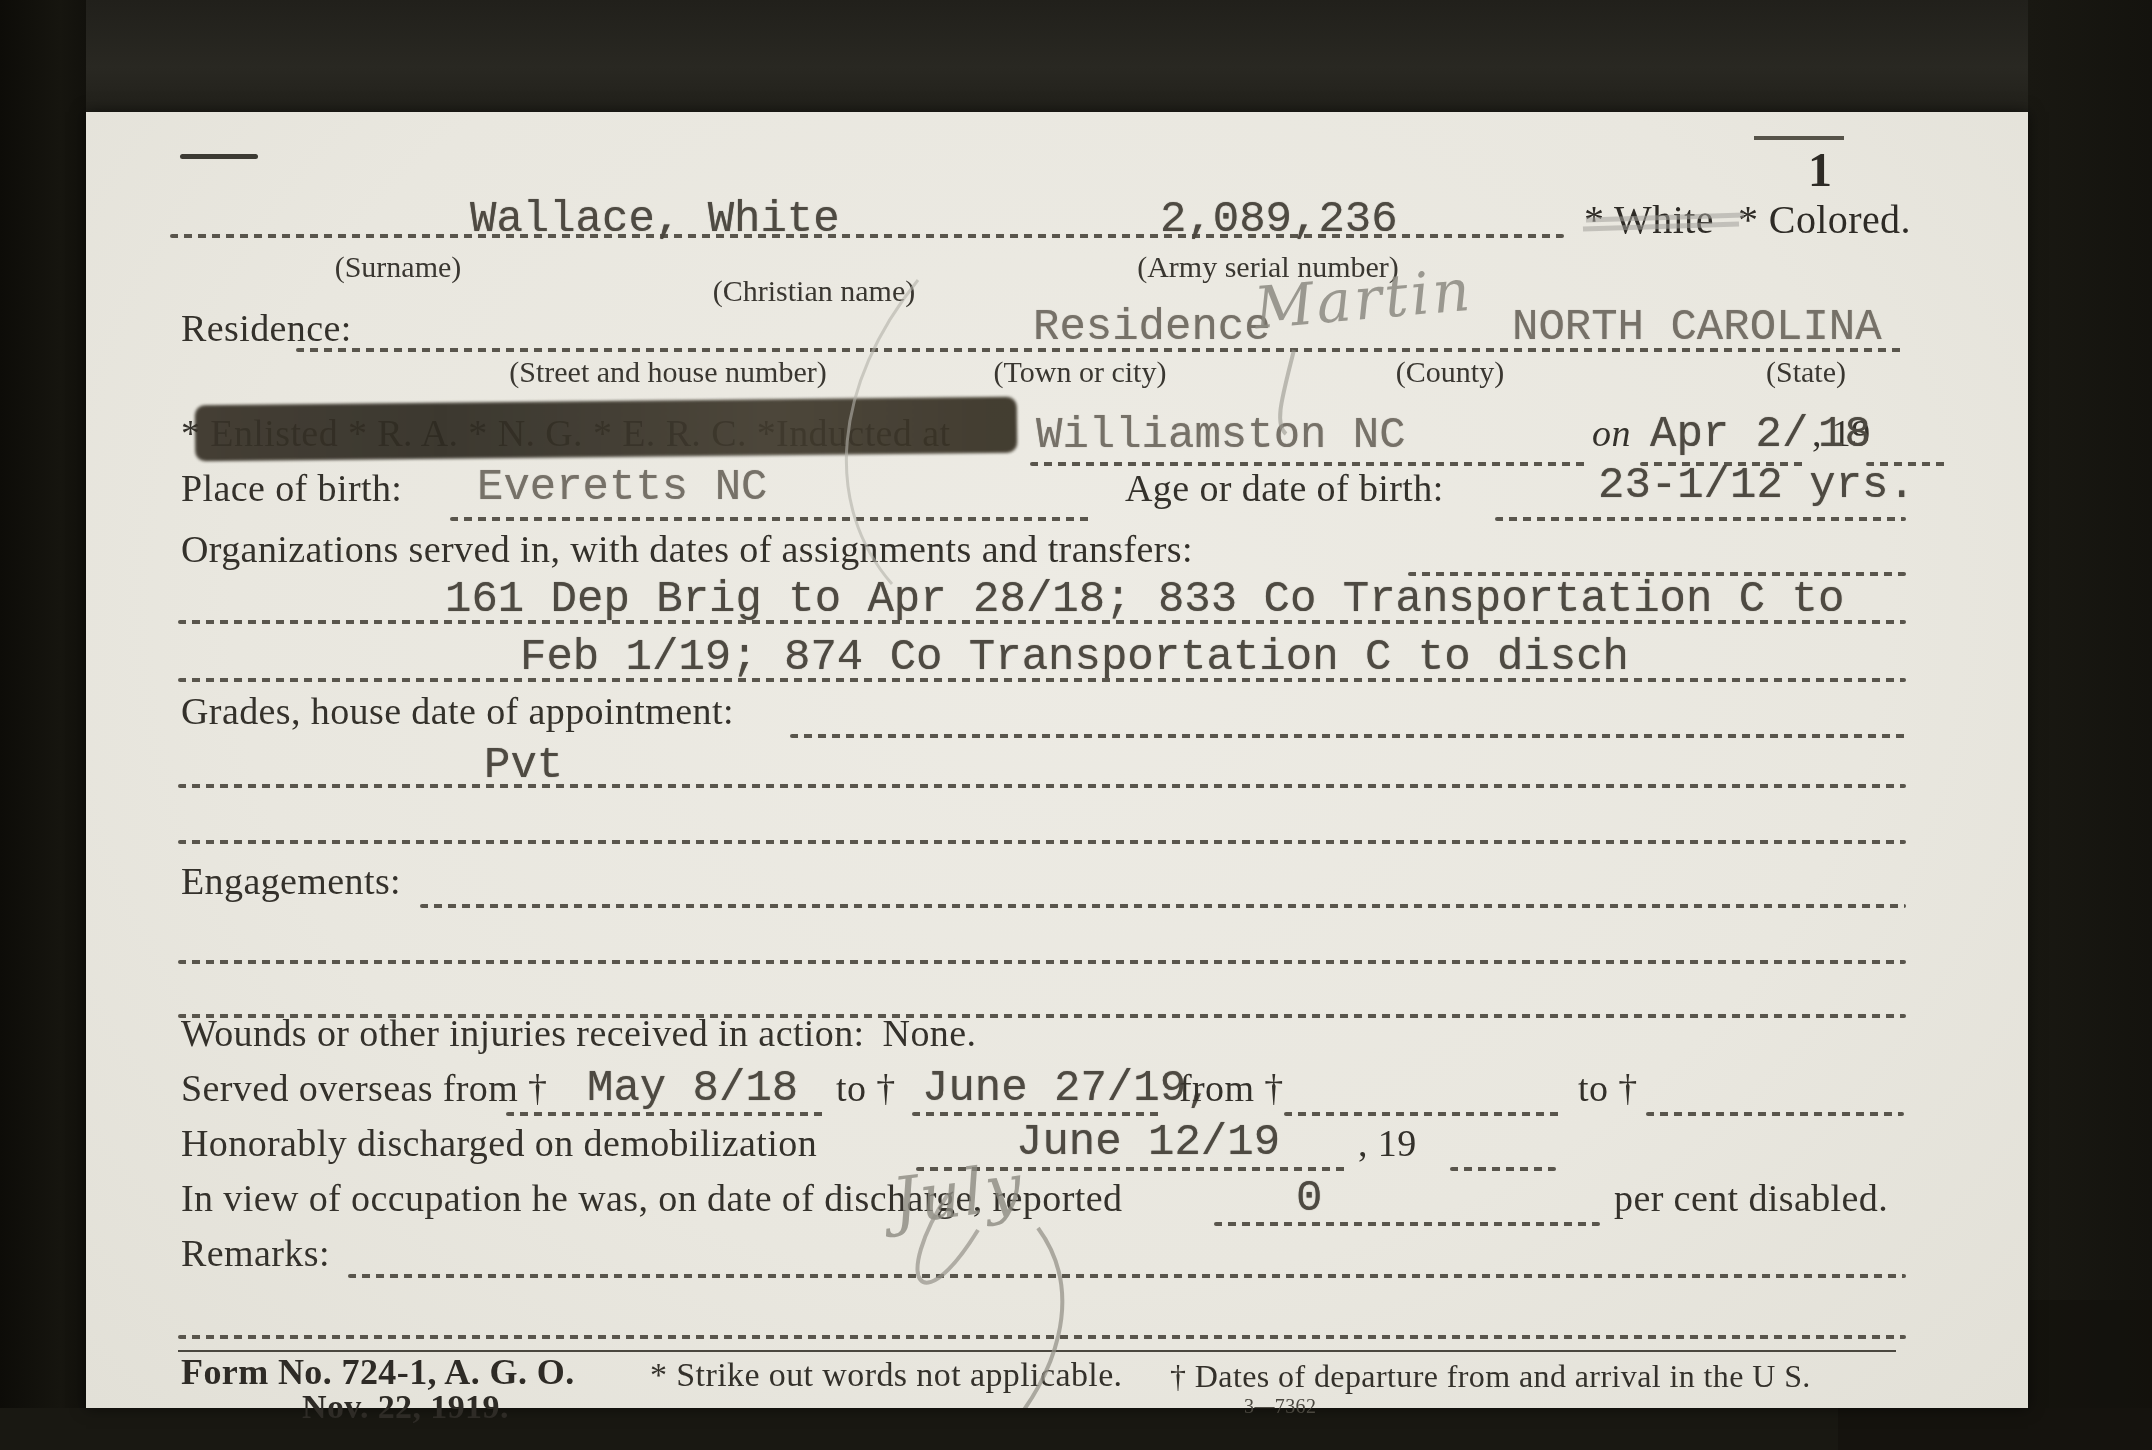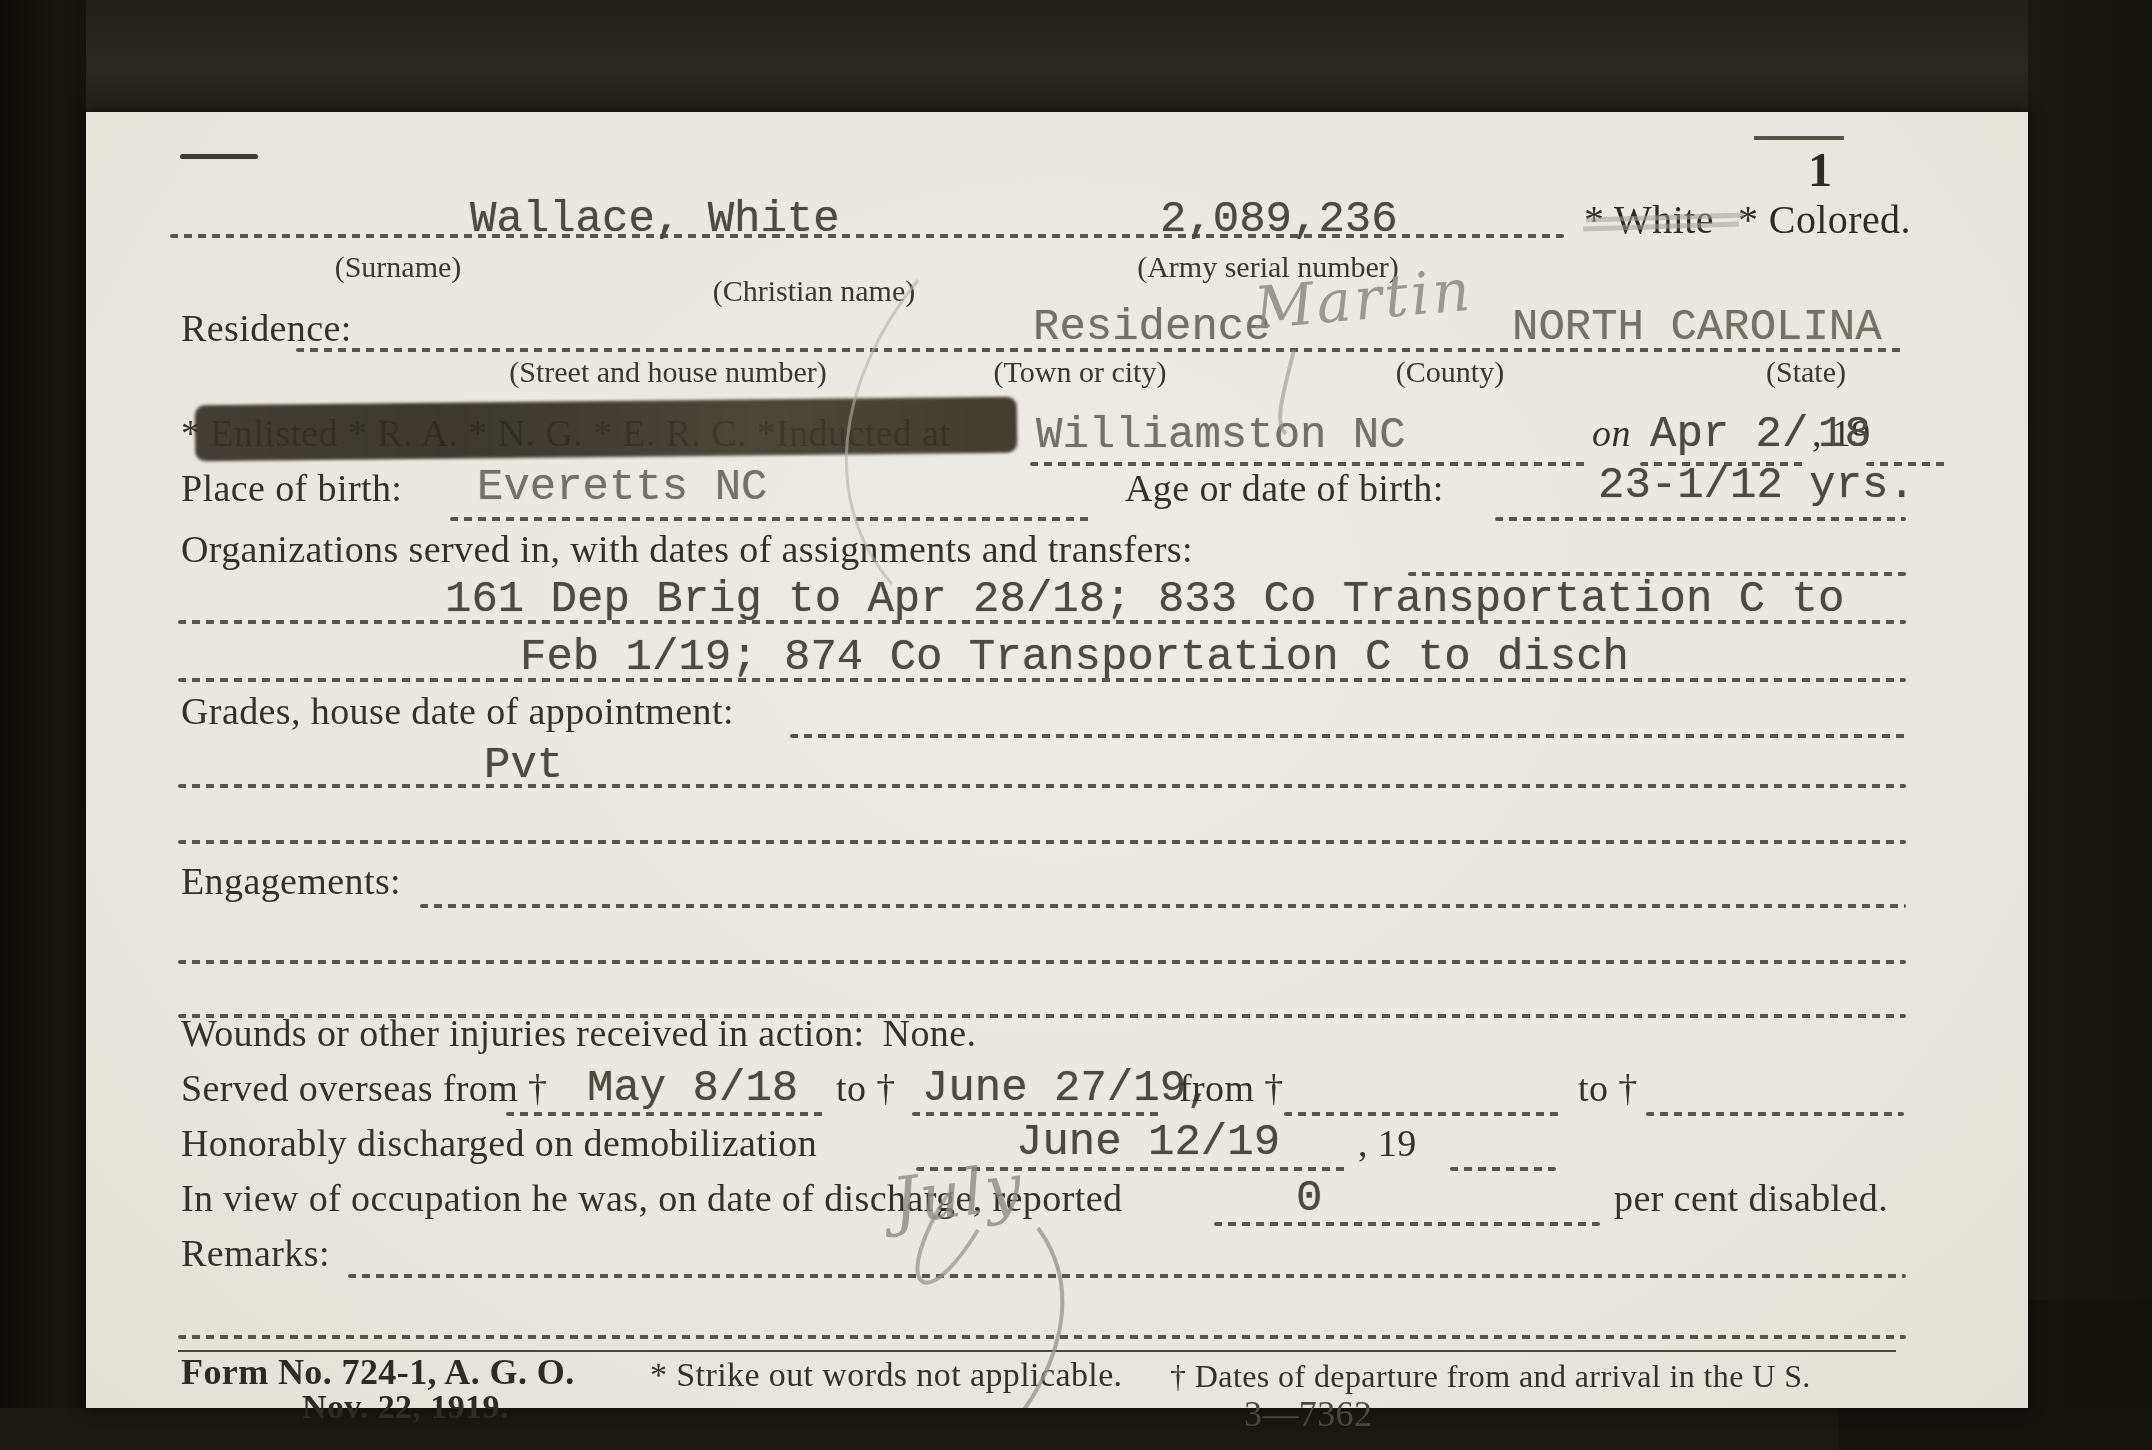--- a/index.html
+++ b/index.html
@@ -141,21 +141,21 @@
     <span class="s" style="left:95px;top:1122px;">Remarks:</span>
     <div class="dots" style="left:262px;top:1162px;width:1558px;"></div>
 
     <div class="dots" style="left:92px;top:1223px;width:1728px;"></div>
     <div class="solid-rule" style="left:92px;top:1238px;width:1718px;"></div>
 
     <span class="s b" style="left:95px;top:1242px;font-size:36px;color:#2e2b26;">Form No. 724-1, A. G. O.</span>
     <span class="s b" style="left:216px;top:1278px;font-size:34px;color:#2e2b26;">Nov. 22, 1919.</span>
     <span class="s" style="left:564px;top:1246px;font-size:34px;">* Strike out words not applicable.</span>
     <span class="s" style="left:1084px;top:1248px;font-size:32px;">† Dates of departure from and arrival in the U S.</span>
-    <span class="s" style="left:1158px;top:1284px;font-size:36px;color:#4a473f;">3—7362</span>
+    <span class="s" style="left:1158px;top:1284px;font-size:20px;color:#4a473f;">3—7362</span>
 
     <span class="pencil" id="july-hand">July</span>
     <svg id="pencil-svg" viewBox="0 0 1942 1296">
       <path d="M 832 168 C 748 272, 736 392, 806 472" stroke="#b3b1a9" stroke-width="3" fill="none" opacity="0.6"></path>
       <path d="M 1500 108 L 1658 103 M 1497 117 L 1653 112" stroke="#a3a19a" stroke-width="5" fill="none" opacity="0.55"></path>
       <path d="M 862 1082 C 806 1168, 834 1212, 892 1118" stroke="#95938a" stroke-width="4" fill="none" opacity="0.7"></path>
       <path d="M 952 1116 C 1002 1184, 966 1268, 922 1318" stroke="#95938a" stroke-width="4" fill="none" opacity="0.75"></path>
       <path d="M 1208 238 C 1196 286, 1188 312, 1200 322" stroke="#9a988f" stroke-width="4" fill="none" opacity="0.6"></path>
     </svg>
 

